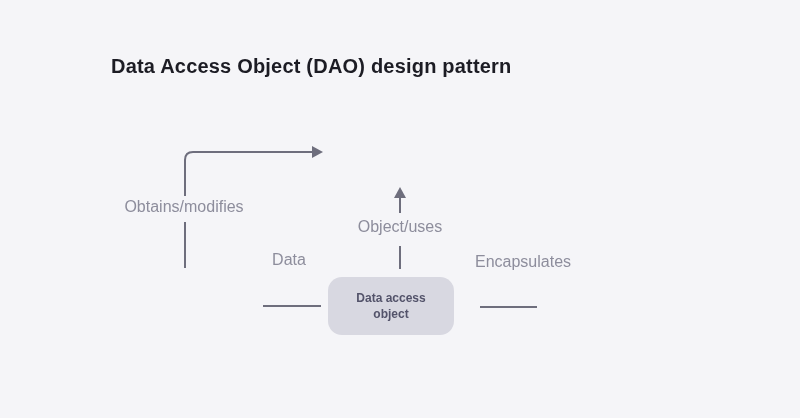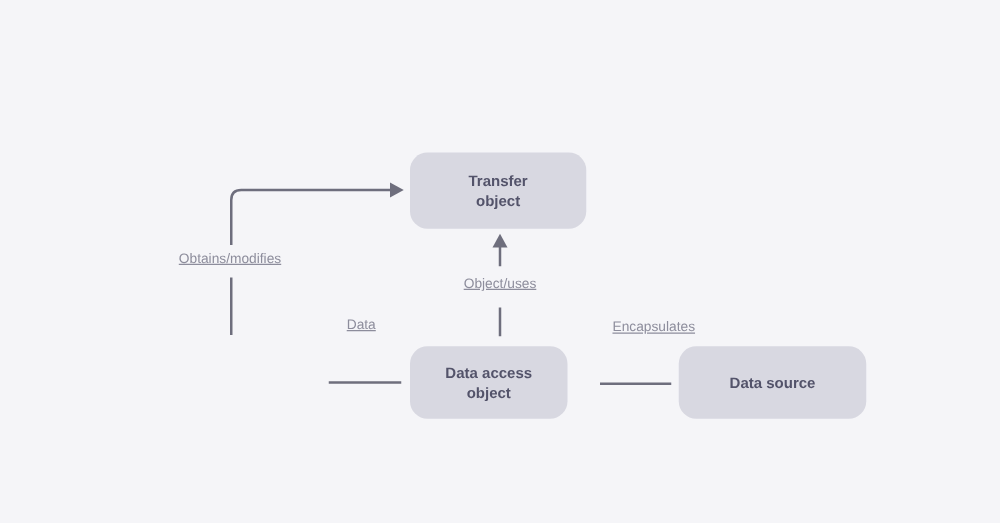--- a/index.html
+++ b/index.html
@@ -43,75 +43,69 @@
   .node-transfer .node-label { max-width: 70px; }
   .node-business   { left: 110px; top: 276px; width: 143px; height: 60px; }
   .node-business .node-label { max-width: 70px; }
   .node-dao        { left: 328px; top: 277px; width: 126px; height: 58px; }
   .node-dao .node-label { max-width: 90px; }
   .node-datasource { left: 543px; top: 277px; width: 150px; height: 58px; }
   .node-datasource .node-label { max-width: 110px; }
   .edge-label {
     position: absolute;
     transform: translate(-50%, -50%);
-    font-size: 11px;
+    font-size: 16px;
     font-weight: 500;
     color: #8d8d9c;
     white-space: nowrap;
-    text-decoration: underline;
   }
   .label-obtains      { left: 184px; top: 207px; }
   .label-creates      { left: 400px; top: 227px; }
   .label-uses         { left: 289px; top: 260px; }
   .label-encapsulates { left: 523px; top: 262px; }
   .arrow-layer {
     position: absolute;
     left: 0; top: 0;
     width: 800px;
     height: 418px;
     pointer-events: none;
   }
 </style>
 </head>
 <body>
 
 <div class="canvas">
 
+  <div class="title">Data Access Object (DAO) design pattern</div>
 
   <svg class="arrow-layer" width="800" height="418" viewBox="0 0 800 418">
 
     <g>
       <path d="M185,196 L185,160 Q185,152 193,152 L313,152" fill="none" stroke-width="2" stroke-linecap="butt" stroke="#6e6e7d"></path>
       <path d="M185,222 L185,268" fill="none" stroke-width="2" stroke="#6e6e7d"></path>
       <polygon points="312,146 323,152 312,158" fill="#6e6e7d"></polygon>
     </g>
 
     <g>
       <path d="M400,197 L400,213" fill="none" stroke-width="2" stroke="#6e6e7d"></path>
       <path d="M400,246 L400,269" fill="none" stroke-width="2" stroke="#6e6e7d"></path>
       <polygon points="394,198 400,187 406,198" fill="#6e6e7d"></polygon>
     </g>
 
     <path d="M263,306 L321,306" fill="none" stroke-width="2" stroke="#6e6e7d"></path>
 
     <path d="M480,307 L537,307" fill="none" stroke-width="2" stroke="#6e6e7d"></path>
   </svg>
 
-  <div class="node node-transfer">
-    <div class="node-label">Transfer object</div>
-  </div>
 
 
   <div class="node node-dao">
     <div class="node-label">Data access object</div>
   </div>
 
-  <div class="node node-datasource">
-    <div class="node-label">Data source</div>
-  </div>
 
   <div class="edge-label label-obtains">Obtains/modifies</div>
 
   <div class="edge-label label-creates">Object/uses</div>
 
   <div class="edge-label label-uses">Data</div>
 
   <div class="edge-label label-encapsulates">Encapsulates</div>
 
 </div>

